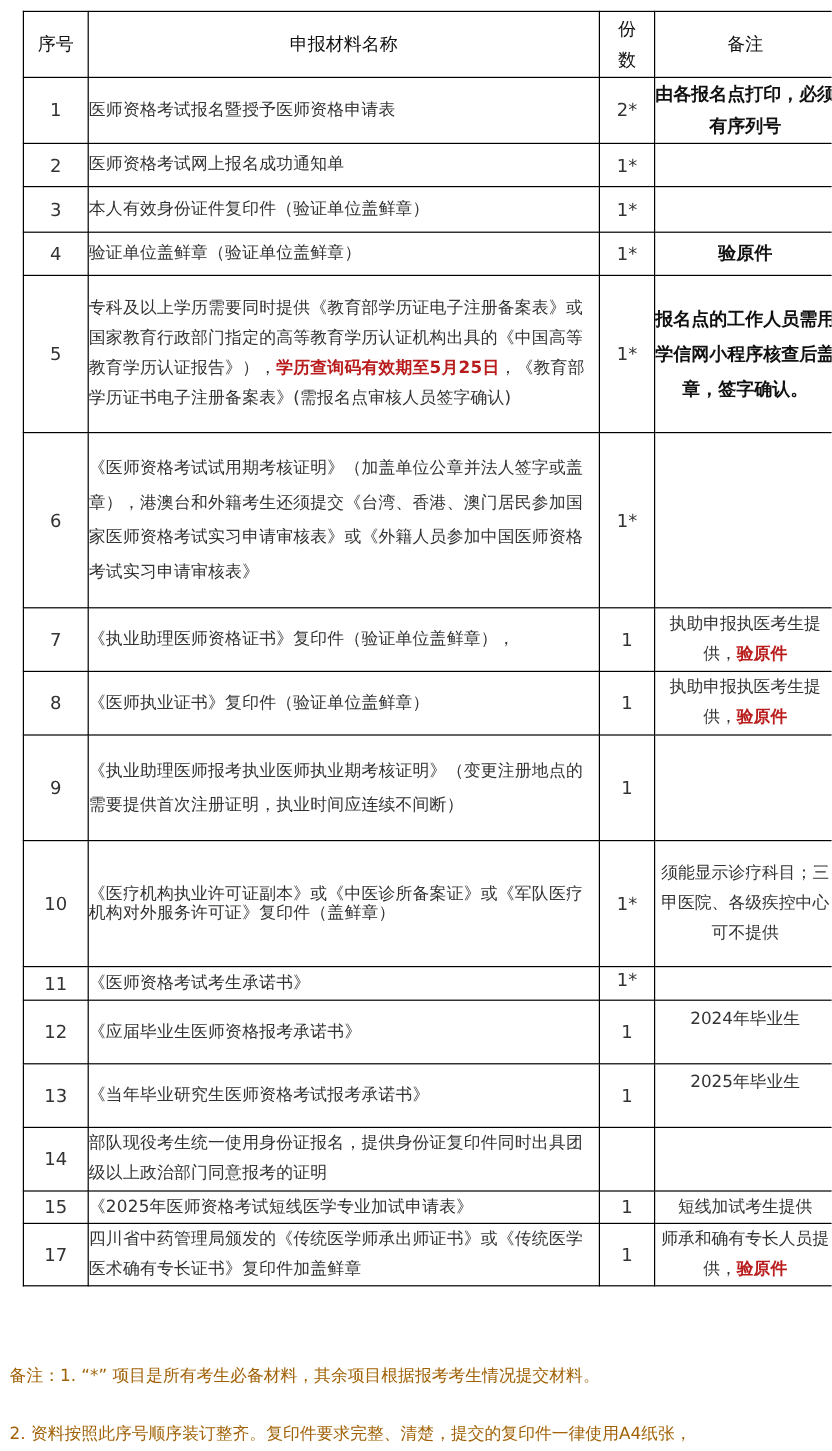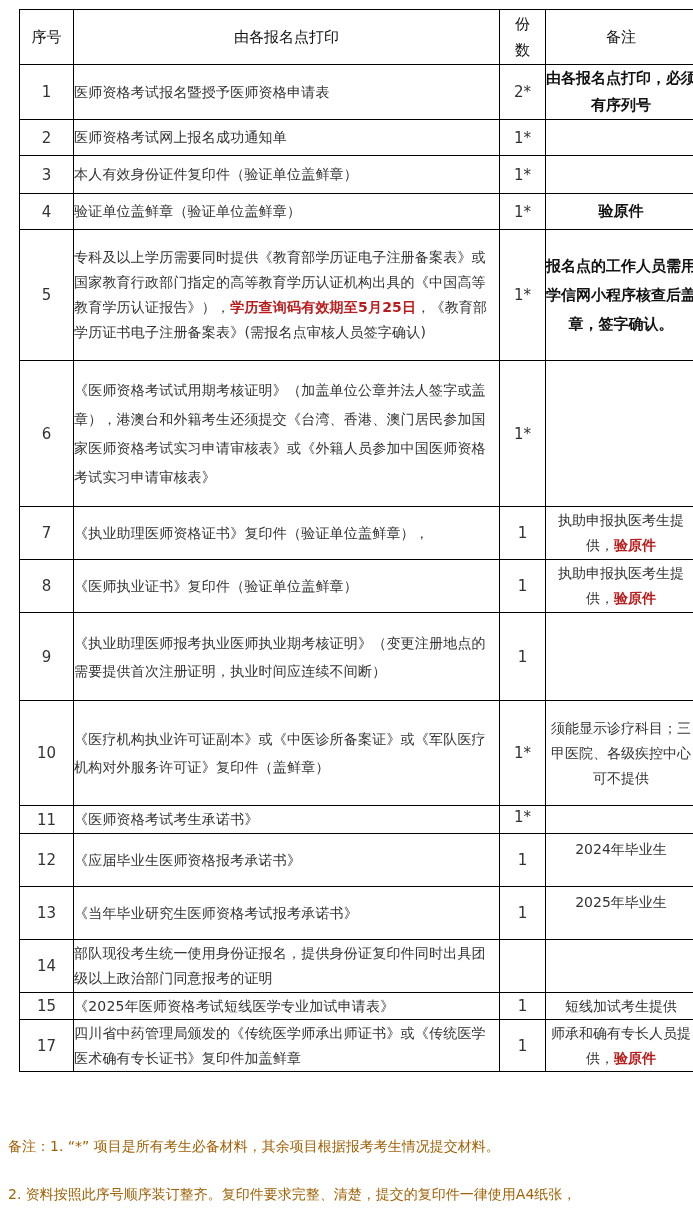--- a/index.html
+++ b/index.html
@@ -44,21 +44,21 @@
 <table class="materials">
   <colgroup>
     <col style="width:54px">
     <col style="width:426px">
     <col style="width:46px">
     <col style="width:151px">
   </colgroup>
   <thead>
     <tr style="height:55px">
       <th>序号</th>
-      <th>由各报名点打印</th>
+      <th>申报材料名称</th>
       <th class="qty-h">
         <div>份</div>
         <div>数</div>
       </th>
       <th>备注</th>
     </tr>
   </thead>
   <tbody>
     <tr style="height:53px">
       <td class="num">1</td>
@@ -109,21 +109,21 @@
       <td class="remark"><span>执助申报执医考生提供，</span><span class="b">验原件</span></td>
     </tr>
     <tr style="height:88px">
       <td class="num">9</td>
       <td class="name" style="line-height:28px">《执业助理医师报考执业医师执业期考核证明》（变更注册地点的需要提供首次注册证明，执业时间应连续不间断）</td>
       <td class="qty">1</td>
       <td class="remark"></td>
     </tr>
     <tr style="height:105px">
       <td class="num">10</td>
-      <td class="name" style="line-height:28px">《医疗机构执业许可证副本》或《中医诊所备案证》或《军队医疗机构对外服务许可证》复印件（盖鲜章）</td>
+      <td class="name" style="line-height:16px">《医疗机构执业许可证副本》或《中医诊所备案证》或《军队医疗机构对外服务许可证》复印件（盖鲜章）</td>
       <td class="qty">1*</td>
       <td class="remark" style="line-height:25px">须能显示诊疗科目；三甲医院、各级疾控中心可不提供</td>
     </tr>
     <tr style="height:28px">
       <td class="num">11</td>
       <td class="name">《医师资格考试考生承诺书》</td>
       <td class="qty" style="vertical-align:top;padding-top:2px">1*</td>
       <td class="remark"></td>
     </tr>
     <tr style="height:53px">

